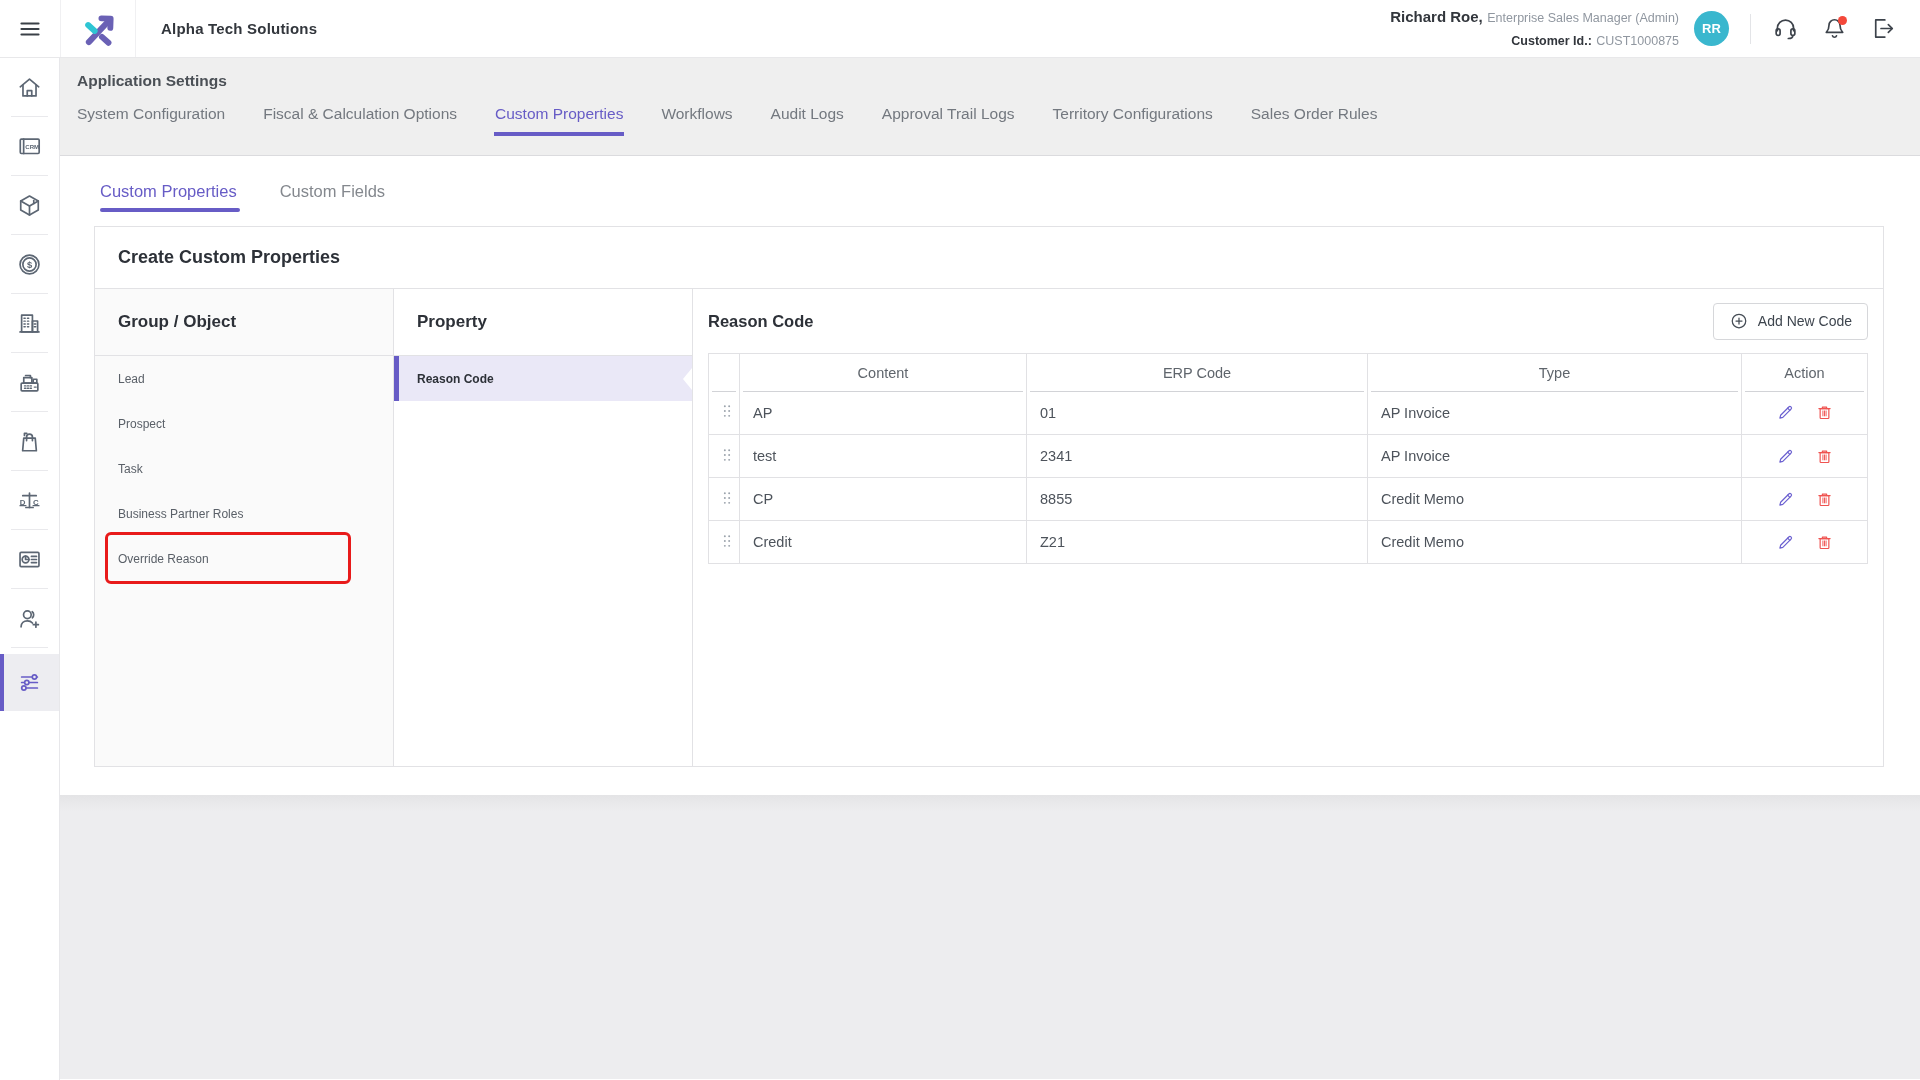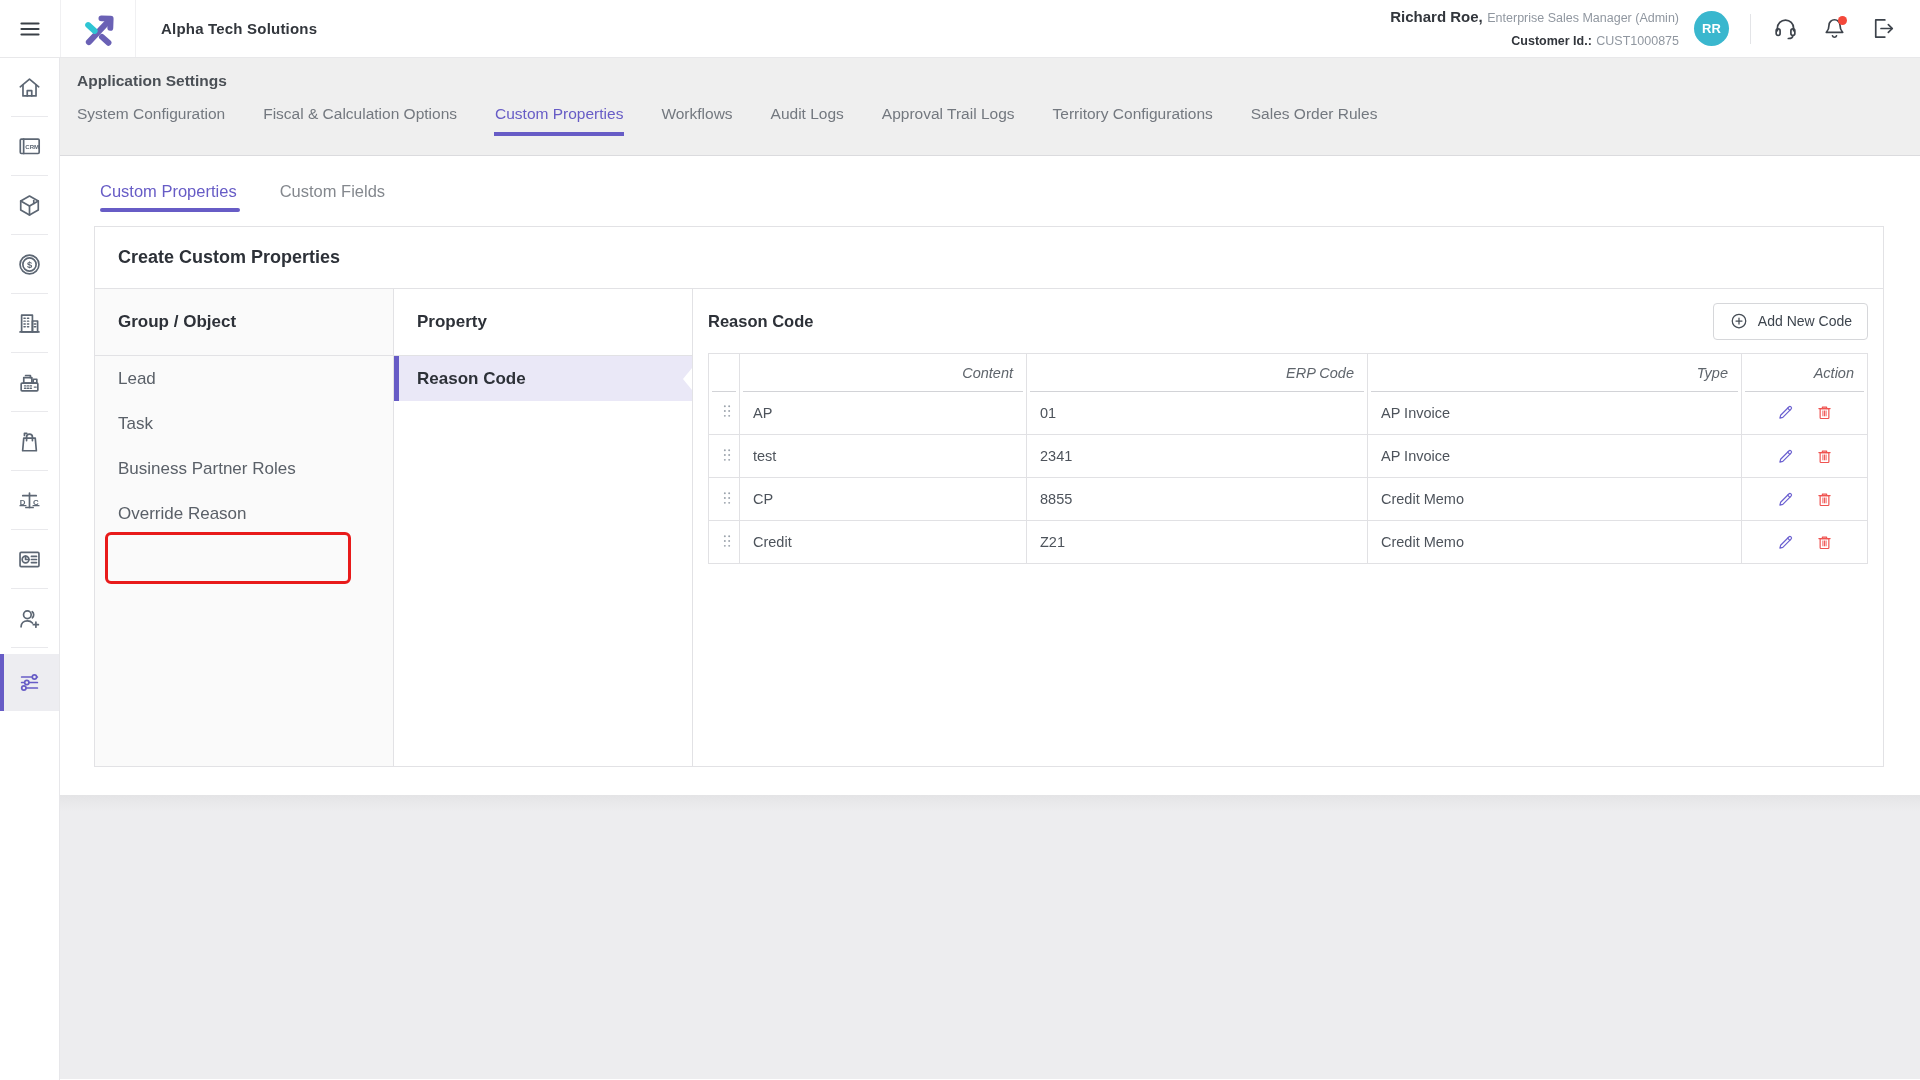--- a/index.html
+++ b/index.html
@@ -51,42 +51,42 @@
                           background:var(--accent); border-radius:2px; }
 
   .panel { margin-top:14px; border:1px solid #e2e2e5; background:#fff; }
   .panel-title-row { height:62px; border-bottom:1px solid #e2e2e5; display:flex; align-items:center;
                      padding-left:23px; font-size:18px; font-weight:bold; color:#2d3138; }
   .panel-cols { display:flex; height:477px; }
   .col { width:299px; border-right:1px solid #e2e2e5; flex:none; }
   .group-col { background:#fafafa; position:relative; }
   .col-header { height:67px; display:flex; align-items:center; padding-left:23px; font-size:17px;
                 font-weight:bold; color:#2d3138; border-bottom:1px solid #e2e2e5; }
-  .col-item { height:45px; display:flex; align-items:center; padding-left:23px; font-size:17px;
+  .col-item { height:45px; display:flex; align-items:center; padding-left:23px; font-size:12px;
               color:#5a6068; cursor:pointer; position:relative; }
   .col-item.selected { background:var(--selbg); box-shadow:inset 5px 0 0 var(--accent);
                        color:#2d3138; font-weight:bold; }
   .prop-col .col-item.selected::after { content:''; position:absolute; right:0; top:50%;
       transform:translateY(-50%); border-top:11px solid transparent; border-bottom:11px solid transparent;
       border-right:9px solid #fff; }
   .annotation-box { position:absolute; left:10px; top:243px; width:246px; height:52px;
                     border:3px solid var(--annotation); border-radius:6px; pointer-events:none; z-index:3; }
 
   .right-sec { flex:1; padding:0 15px; min-width:0; }
   .right-head { height:64px; display:flex; align-items:center; justify-content:space-between; }
   .sec-title { font-size:16.5px; font-weight:bold; color:#2d3138; }
   .add-btn { display:flex; align-items:center; gap:9px; border:1px solid #d6d7da; background:#fff;
              border-radius:4px; height:37px; padding:0 15px; font-size:14px; color:#3e454e;
              font-family:inherit; cursor:pointer; }
   .add-btn .ic { width:20px; height:20px; color:#454c55; }
 
   table { width:100%; border-collapse:collapse; table-layout:fixed; }
   th, td { border:1px solid #e1e1e4; }
-  thead th { height:38px; font-weight:normal; font-size:14.5px; color:#5f656c; text-align:right;
-             padding:0 13px; position:relative; border-bottom:none;font-style:italic; }
+  thead th { height:38px; font-weight:normal; font-size:14.5px; color:#5f656c; text-align:center;
+             padding:0 13px; position:relative; border-bottom:none; }
   thead th::after { content:''; position:absolute; left:3px; right:3px; bottom:0; height:1px; background:#d2d3d7; }
   tbody tr td { border-top:none; }
   td { height:43px; font-size:14.5px; color:#4d535b; padding:0 13px; background:#fff; }
   td.drag-td { padding:0; text-align:center; color:#9aa2ab; cursor:grab; }
   td.action-td { padding:0; }
   .action-wrap { display:flex; align-items:center; justify-content:center; gap:20px; }
   .act-btn { width:19px; height:19px; cursor:pointer; background:none; border:none; padding:0; }
   .act-edit { color:#6a5fd0; }
   .act-del { color:var(--danger); }
   .drag-ic { width:14px; height:20px; display:inline-block; }
@@ -299,20 +299,21 @@
       </div>
 
     <div class="panel">
       <div class="panel-title-row">Create Custom Properties</div>
       <div class="panel-cols">
 
         <div class="col group-col">
           <div class="col-header">Group / Object</div>
           <div id="group-items">
               <div class="col-item">Lead</div>
+              <div class="col-item">Prospect</div>
               <div class="col-item">Task</div>
               <div class="col-item">Business Partner Roles</div>
               <div class="col-item">Override Reason</div>
             </div>
           <div class="annotation-box"></div>
         </div>
 
         <div class="col prop-col">
           <div class="col-header">Property</div>
           <div id="prop-items">

